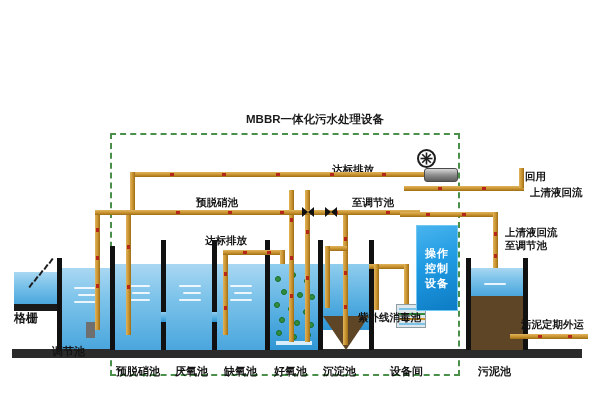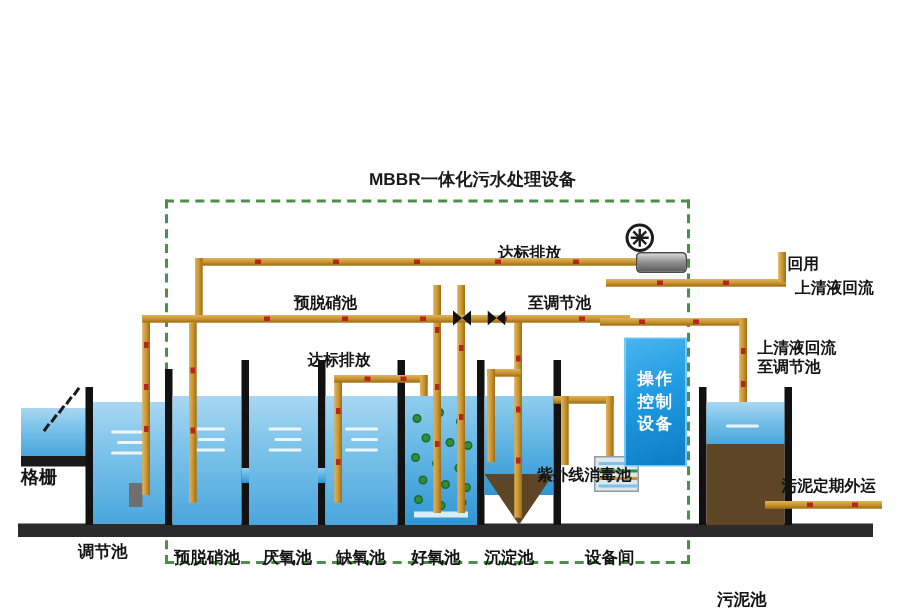--- a/index.html
+++ b/index.html
@@ -319,22 +319,22 @@
   <div class="abs wave" style="left:484px;top:283px;width:22px;"></div>
   <div class="abs sludge" style="left:471px;top:296px;width:52px;height:54px;"></div>
   <div class="abs wall" style="left:523px;top:258px;width:5px;height:92px;"></div>
 
   <div class="abs pipe" style="left:510px;top:334px;width:78px;height:5px;">
     <div class="pipe-dash" style="left:28px;top:1px;width:4px;height:3px;"></div>
     <div class="pipe-dash" style="left:58px;top:1px;width:4px;height:3px;"></div>
   </div>
   <div class="abs lbl" style="left:521px;top:318px;">污泥定期外运</div>
 
-  <div class="abs lbl-bottom" style="left:52px;top:360px;">调节池</div>
+  <div class="abs lbl-bottom" style="left:52px;top:344px;">调节池</div>
   <div class="abs lbl-bottom" style="left:116px;top:364px;">预脱硝池</div>
   <div class="abs lbl-bottom" style="left:175px;top:364px;">厌氧池</div>
   <div class="abs lbl-bottom" style="left:224px;top:364px;">缺氧池</div>
   <div class="abs lbl-bottom" style="left:274px;top:364px;">好氧池</div>
   <div class="abs lbl-bottom" style="left:323px;top:364px;">沉淀池</div>
   <div class="abs lbl-bottom" style="left:390px;top:364px;">设备间</div>
-  <div class="abs lbl-bottom" style="left:478px;top:364px;margin-top:28px;">污泥池</div>
+  <div class="abs lbl-bottom" style="left:478px;top:364px;">污泥池</div>
 
 </div>
 
 </body></html>

